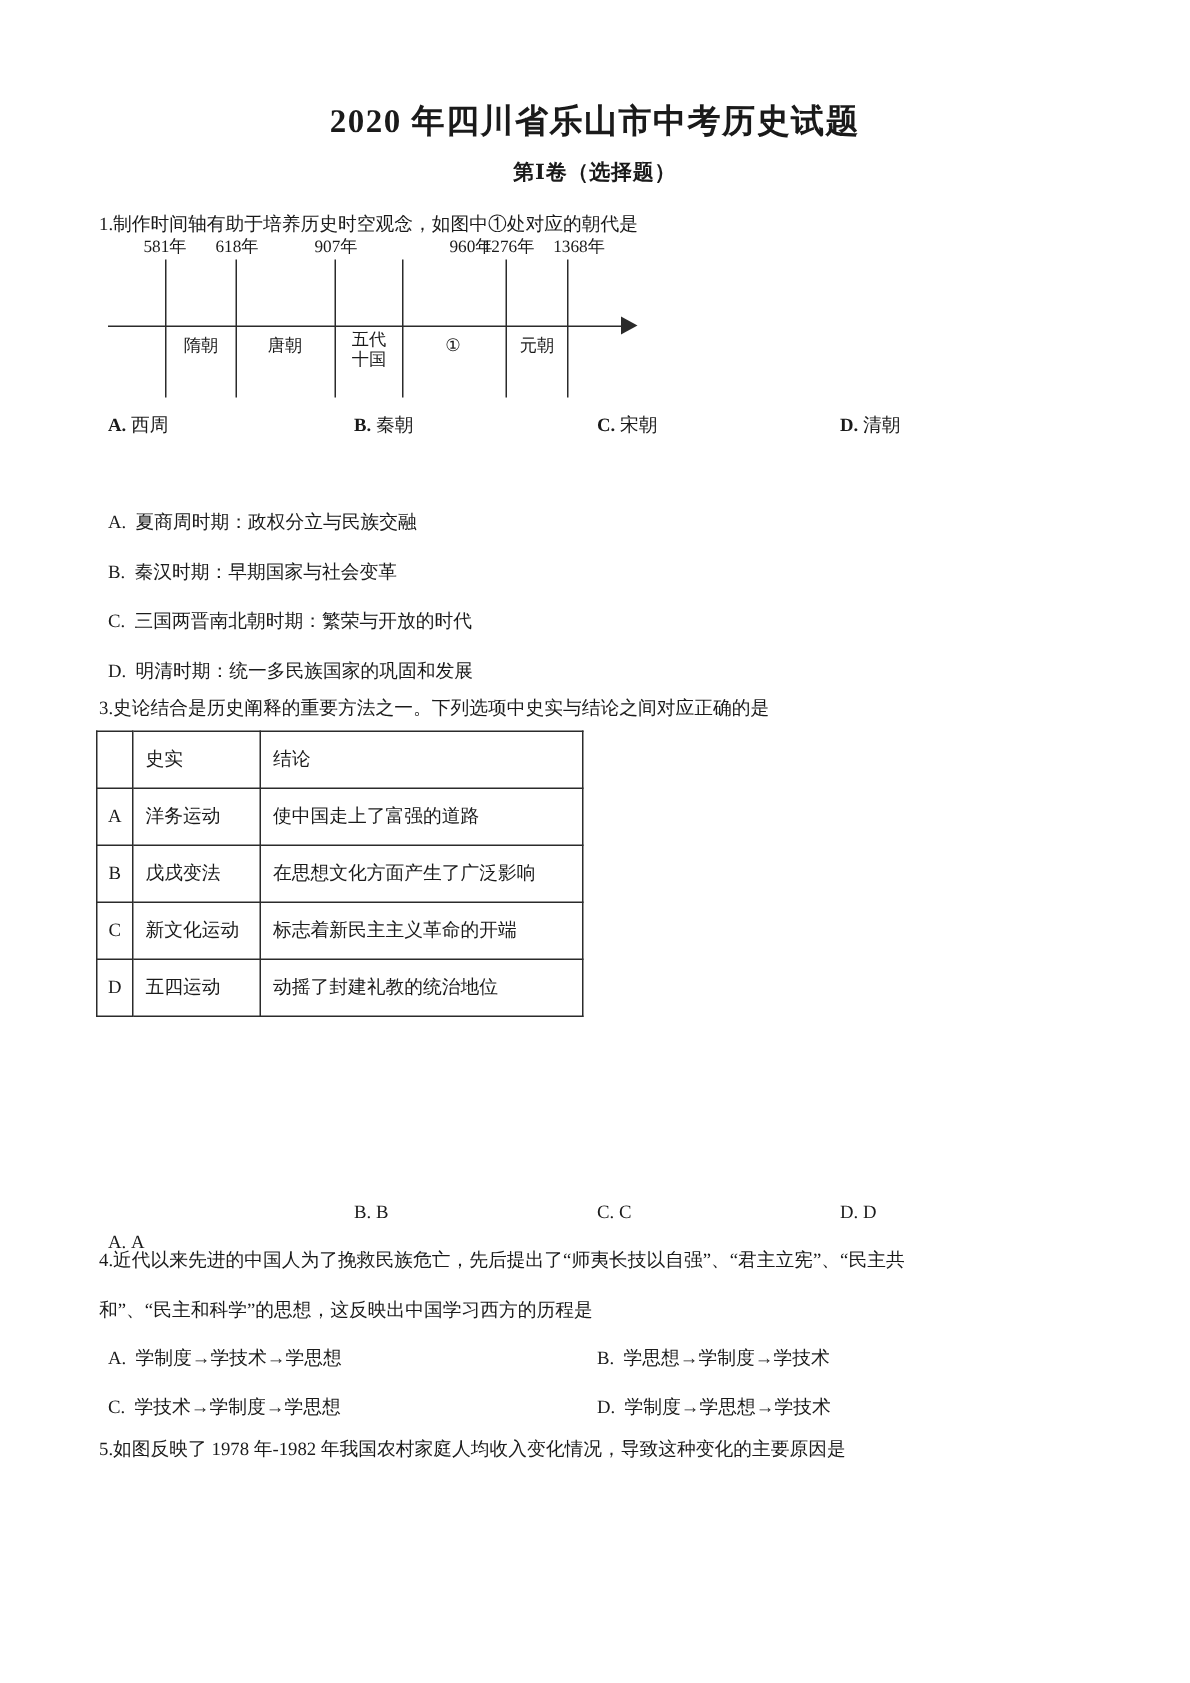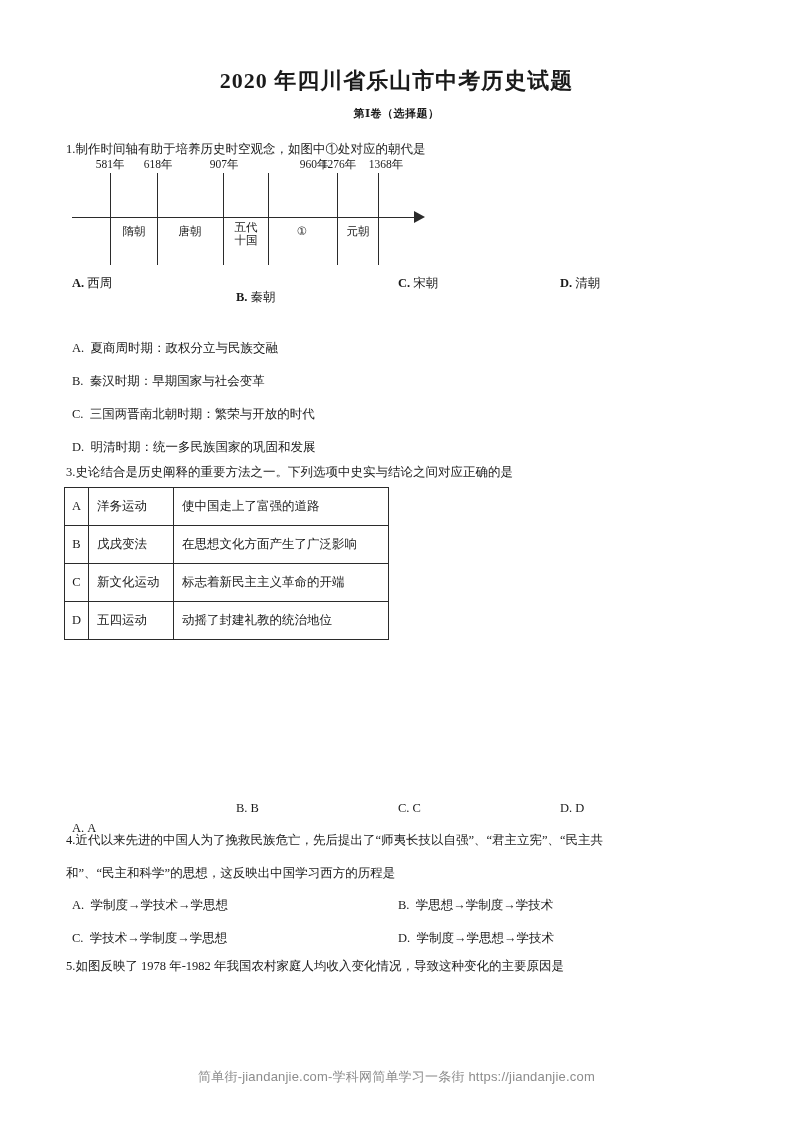--- a/index.html
+++ b/index.html
@@ -31,21 +31,21 @@
     font-size: 22px;
     font-weight: bold;
     letter-spacing: 1px;
     font-family: "Liberation Serif", "DejaVu Serif", serif;
   }
   .doc-subtitle {
     position: absolute;
     left: 0; top: 106px;
     width: 793px;
     text-align: center;
-    font-size: 11px;
+    font-size: 14px;
     font-weight: bold;
     letter-spacing: 0.5px;
   }
 
   
   .qtext {
     position: absolute;
     font-size: 12.5px;
     line-height: 18px;
     white-space: nowrap;
@@ -172,35 +172,40 @@
     <div class="tl-year" style="left:322px;">1368年</div>
 
     <div class="tl-era" style="left:70px;">隋朝</div>
     <div class="tl-era" style="left:126px;">唐朝</div>
     <div class="tl-era two-line" style="left:182px;"><span>五代</span><br><span>十国</span></div>
     <div class="tl-era" style="left:238px;">①</div>
     <div class="tl-era" style="left:294px;">元朝</div>
   </div>
 
   <div class="opt" style="left:72px; top:274px;"><b class="lab">A.</b>&nbsp;<span>西周</span></div>
-  <div class="opt" style="left:236px; top:288px;"><b class="lab">B.</b>&nbsp;<span>秦朝</span></div>
+  <div class="opt" style="left:236px; top:274px;"><b class="lab">B.</b>&nbsp;<span>秦朝</span></div>
   <div class="opt" style="left:398px; top:274px;"><b class="lab">C.</b>&nbsp;<span>宋朝</span></div>
   <div class="opt" style="left:560px; top:274px;"><b class="lab">D.</b>&nbsp;<span>清朝</span></div>
 
 
   <div class="opt" style="left:72px; top:339px;"><span class="lab">A.</span>&nbsp;&nbsp;<span>夏商周时期：政权分立与民族交融</span></div>
   <div class="opt" style="left:72px; top:372px;"><span class="lab">B.</span>&nbsp;&nbsp;<span>秦汉时期：早期国家与社会变革</span></div>
   <div class="opt" style="left:72px; top:405px;"><span class="lab">C.</span>&nbsp;&nbsp;<span>三国两晋南北朝时期：繁荣与开放的时代</span></div>
   <div class="opt" style="left:72px; top:438px;"><span class="lab">D.</span>&nbsp;&nbsp;<span>明清时期：统一多民族国家的巩固和发展</span></div>
 
   <div class="qtext" style="left:66px; top:463px;">3.史论结合是历史阐释的重要方法之一。下列选项中史实与结论之间对应正确的是</div>
 
   <table class="ev-table">
     <tbody>
       <tr>
+        <td class="c-idx"></td>
+        <td class="c-fact">史实</td>
+        <td class="c-concl">结论</td>
+      </tr>
+      <tr>
         <td class="c-idx">A</td>
         <td class="c-fact">洋务运动</td>
         <td class="c-concl">使中国走上了富强的道路</td>
       </tr>
       <tr>
         <td class="c-idx">B</td>
         <td class="c-fact">戊戌变法</td>
         <td class="c-concl">在思想文化方面产生了广泛影响</td>
       </tr>
       <tr>
@@ -224,15 +229,14 @@
   <div class="qtext" style="left:66px; top:831px;">4.近代以来先进的中国人为了挽救民族危亡，先后提出了“师夷长技以自强”、“君主立宪”、“民主共</div>
   <div class="qtext" style="left:66px; top:864px;font-family:Liberation Serif, serif;">和”、“民主和科学”的思想，这反映出中国学习西方的历程是</div>
 
   <div class="opt" style="left:72px; top:896px;"><span class="lab">A.</span>&nbsp;&nbsp;<span>学制度→学技术→学思想</span></div>
   <div class="opt" style="left:398px; top:896px;"><span class="lab">B.</span>&nbsp;&nbsp;<span>学思想→学制度→学技术</span></div>
   <div class="opt" style="left:72px; top:929px;"><span class="lab">C.</span>&nbsp;&nbsp;<span>学技术→学制度→学思想</span></div>
   <div class="opt" style="left:398px; top:929px;"><span class="lab">D.</span>&nbsp;&nbsp;<span>学制度→学思想→学技术</span></div>
 
   <div class="qtext" style="left:66px; top:957px;">5.如图反映了 1978 年-1982 年我国农村家庭人均收入变化情况，导致这种变化的主要原因是</div>
 
-  <div class="watermark">简单街-jiandanjie.com-学科网简单学习一条街 https://jiandanjie.com</div>
 
 </div>
 
 </body></html>

